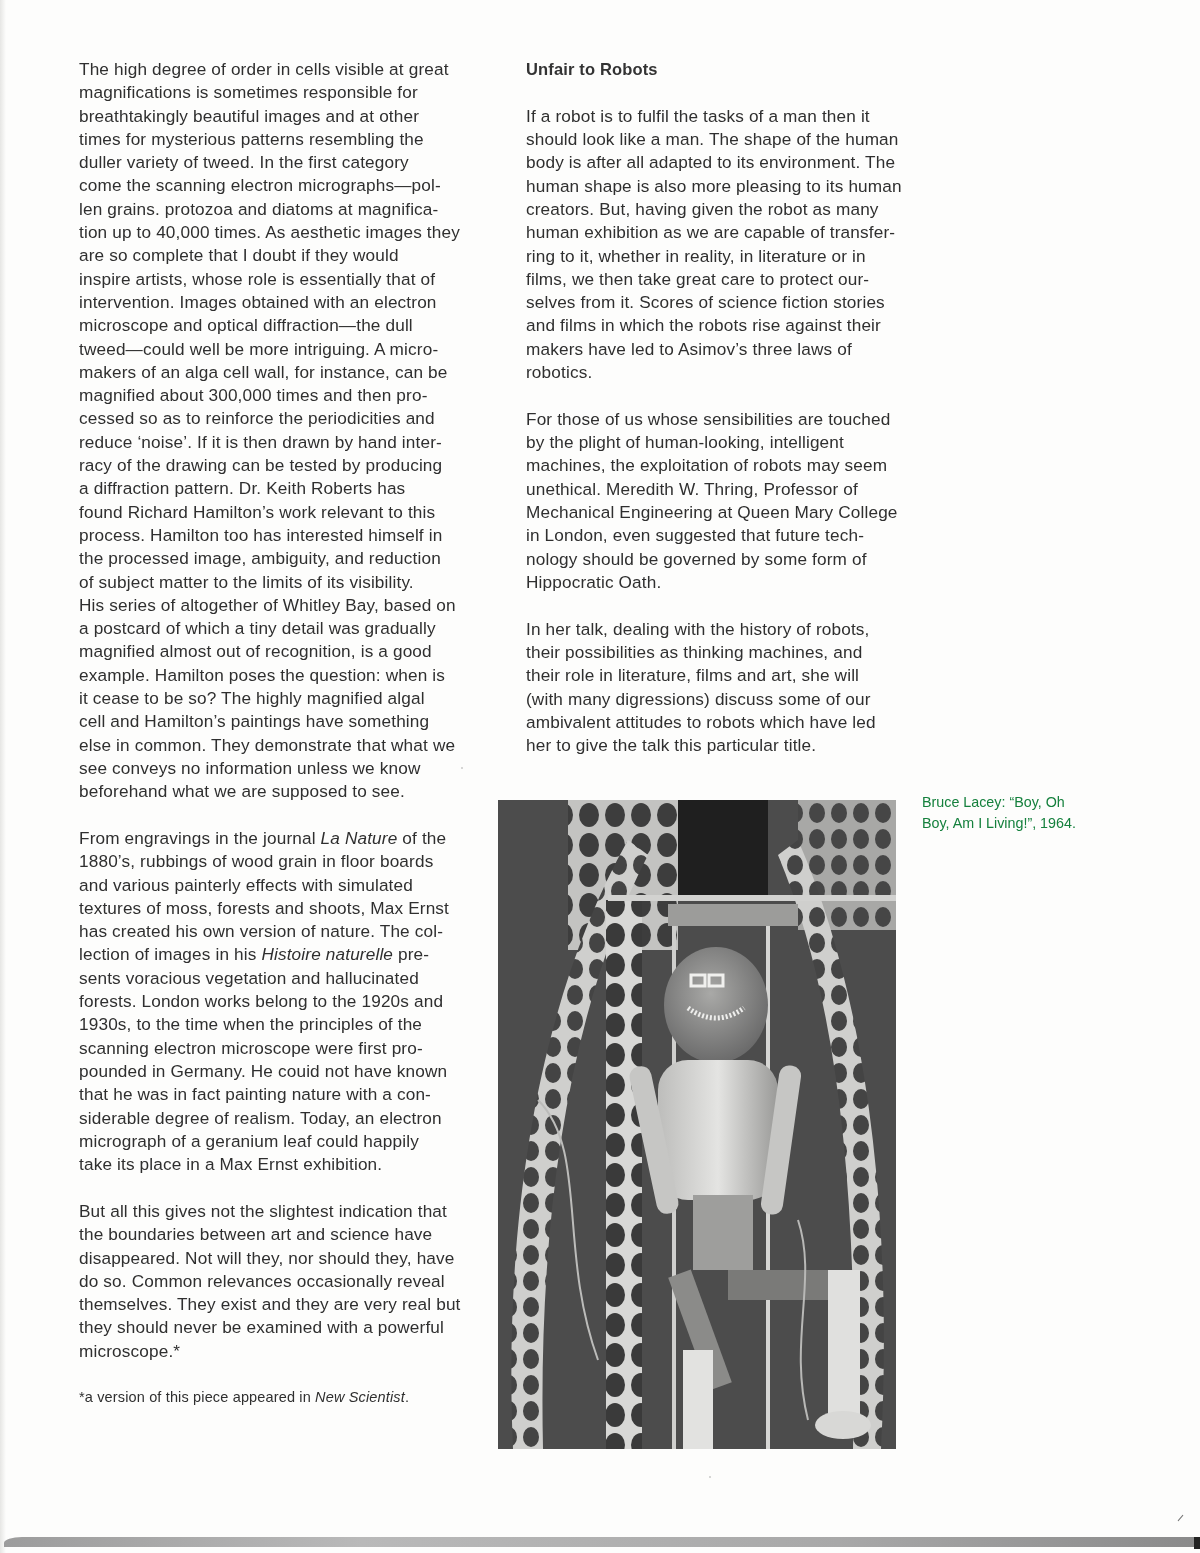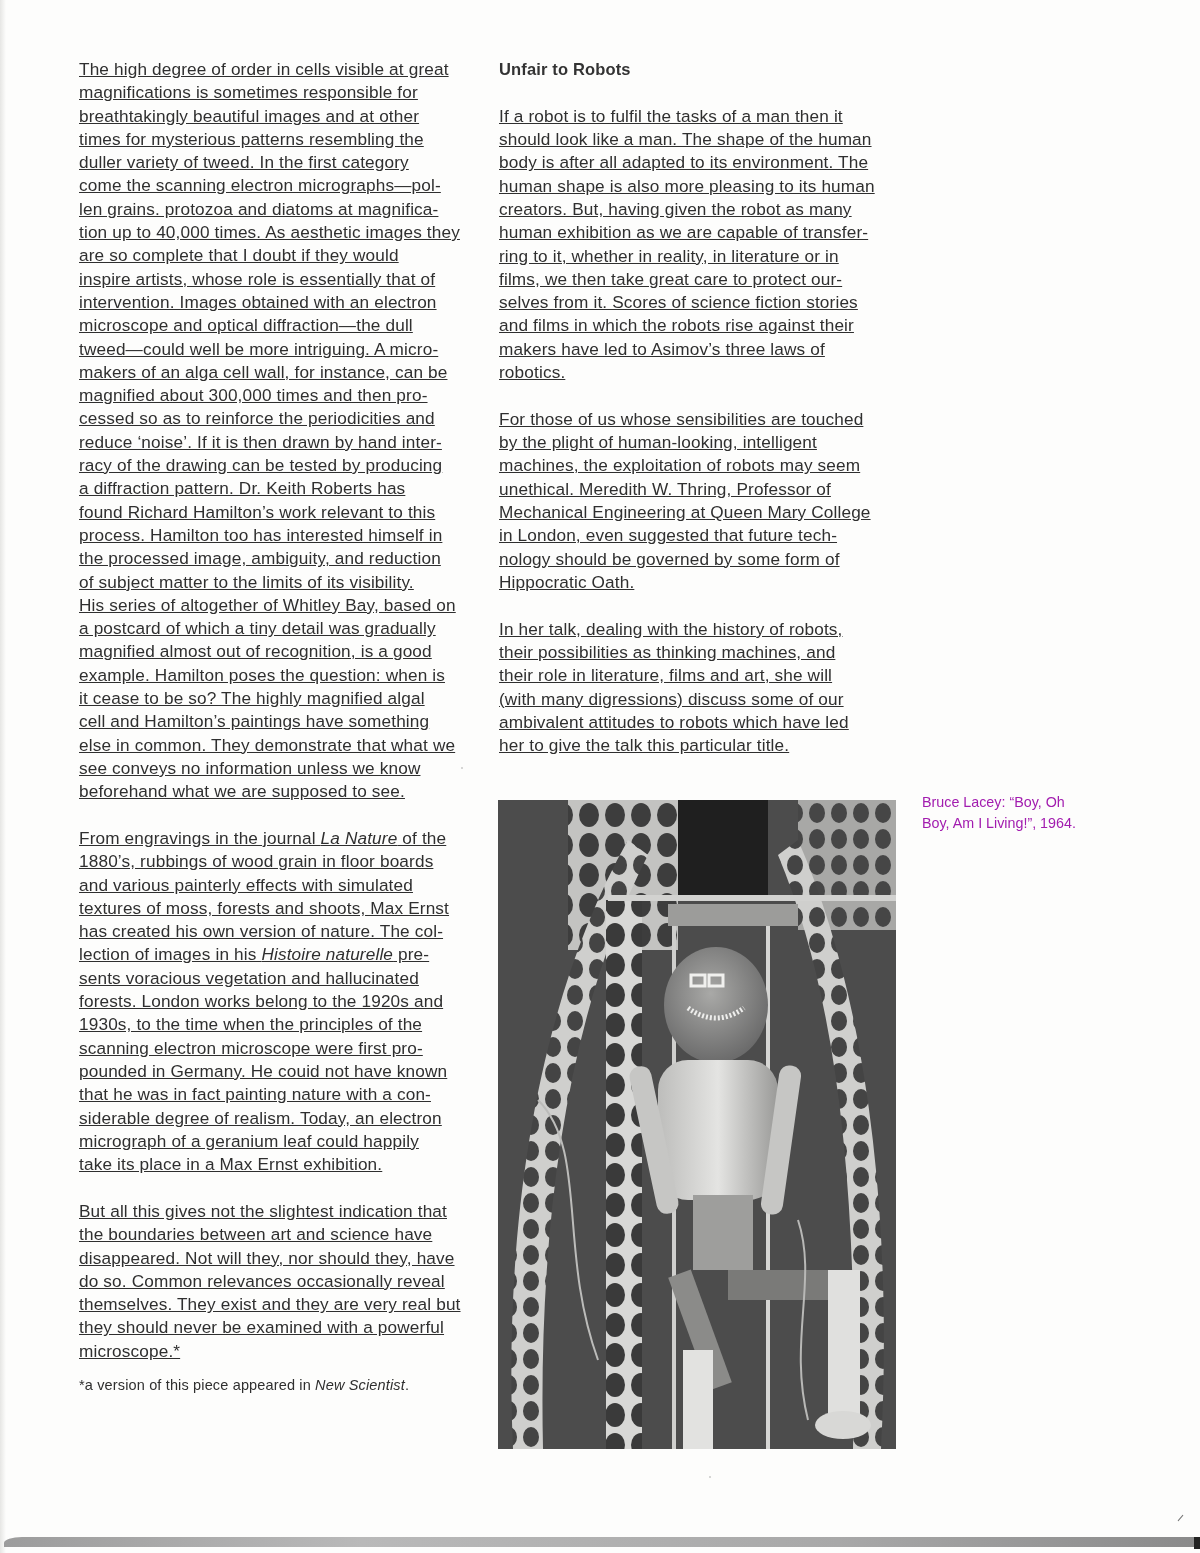--- a/index.html
+++ b/index.html
@@ -16,31 +16,31 @@
   .page-bottom-shadow {
     position: absolute; left: 4px; right: 4px; top: 1537px; height: 10px;
     background: linear-gradient(to right, #9c9c9c, #b9b9b9 30%, #a8a8a8 70%, #8a8a8a);
     border-top-left-radius: 18px 6px;
   }
   .page-corner {
     position: absolute; right: 0; top: 1537px; width: 6px; height: 12px; background: #222;
   }
   .col { position: absolute; font-size: 17.2px; line-height: 23.3px; letter-spacing: 0.15px; }
   .col-left { left: 79px; top: 58px; width: 410px; }
-  .col-right { left: 499px; top: 58px; width: 405px; }
+  .col-right { left: 526px; top: 58px; width: 405px; }
   .line { display: block; white-space: nowrap; }
-  .para { margin: 0 0 23.5px 0; text-decoration: underline; }
+  .para { margin: 0 0 23.5px 0; }
   .heading {
     font-weight: bold; font-size: 16.5px; color: #333; margin: 0 0 23.5px 0; line-height: 23.3px;
   }
-  .footnote { font-size: 14.5px; line-height: 20px; margin-top: 12px; }
+  .footnote { font-size: 14.5px; line-height: 20px; margin-top: 24px; }
   em { font-style: italic; }
   .caption {
     position: absolute; left: 922px; top: 792px; width: 220px;
-    font-size: 14.3px; line-height: 20.5px; color: #a21caf;
+    font-size: 14.3px; line-height: 20.5px; color: #15803d;
   }
   .photo {
     position: absolute; left: 498px; top: 800px; width: 398px; height: 649px;
     background: #5a5a5a; overflow: hidden;
   }
   .photo svg { display: block; }
   .speck { position: absolute; width: 2px; height: 2px; background: #c8c8c8; border-radius: 1px; }
 </style>
 </head>
 <body>

